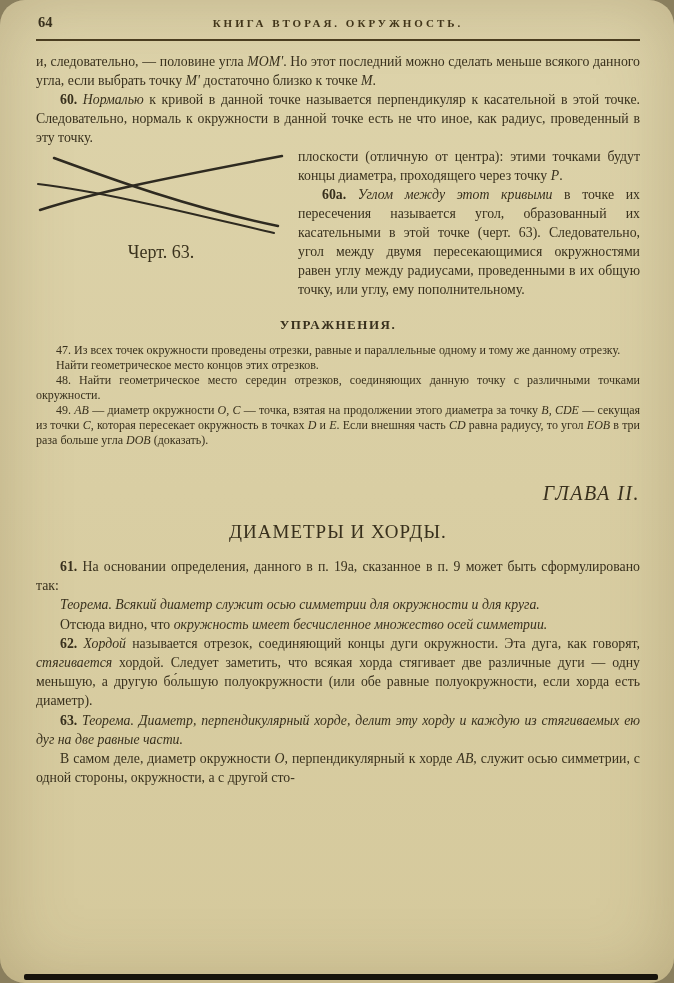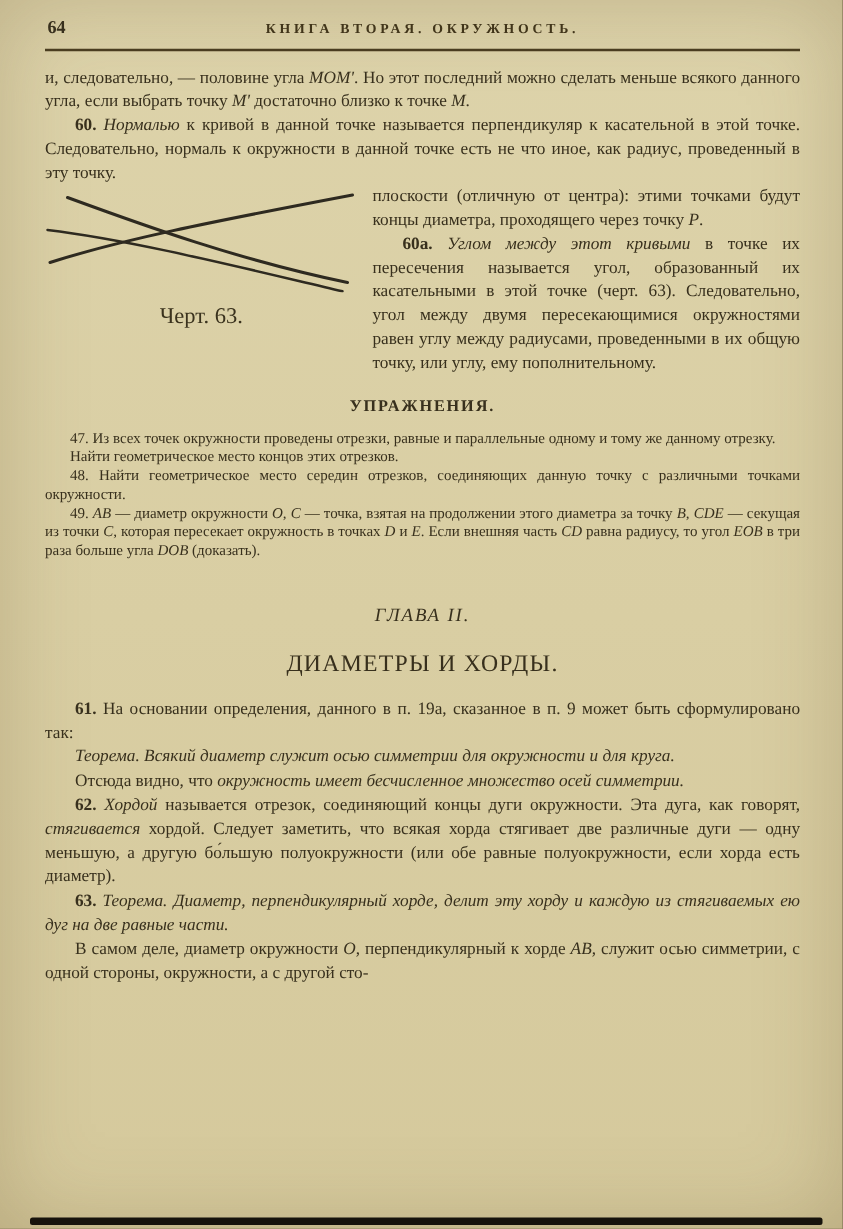--- a/index.html
+++ b/index.html
@@ -2,20 +2,21 @@
 <html lang="ru"><head>
 <meta charset="utf-8">
 <style>
   html,body{margin:0;padding:0;background:#8a7f5e;}
   .page{
     position:relative;width:674px;height:983px;margin:0 auto;overflow:hidden;
     background:linear-gradient(180deg,#ddd3aa 0%,#d9cea3 50%,#d5c99c 100%);
     box-shadow:inset 0 0 70px rgba(110,90,50,.28);
     font-family:"Liberation Serif","DejaVu Serif",serif;
     color:#38301d;
+    border-radius:25px;
   }
   .inner{padding:13px 34px 0 36px;}
   .header{position:relative;height:22px;}
   .pageno{position:absolute;left:2px;top:1px;font-weight:700;font-size:14.5px;}
   .htitle{text-align:center;font-size:11px;font-weight:700;letter-spacing:3px;color:#41351a;padding-top:4px;}
   .rule{border-bottom:2px solid #4a3d20;margin-top:4px;}
 
   .text{margin-top:11px;font-size:13.8px;line-height:19px;text-align:justify;}
   p{margin:0;}
   .ind{text-indent:24px;}
@@ -25,21 +26,21 @@
   .bi{font-weight:400;font-style:italic;}
 
   .figure{float:left;width:250px;margin:3px 12px 0 0;padding-bottom:22px;}
   .figure svg{display:block;width:100%;height:84px;}
   .figcap{text-align:center;font-size:18px;margin-top:9px;color:#3a321d;}
 
   .ex-head{clear:both;text-align:center;font-weight:700;font-size:13px;letter-spacing:1.5px;margin:16px 0 9px;}
   .ex{font-size:12px;line-height:15px;text-align:justify;margin:0;}
   .ex.ind{text-indent:20px;}
 
-  .ch-title{text-align:center;font-style:italic;font-weight:400;font-size:15px;letter-spacing:1.5px;margin:36px 0 0;}
+  .ch-title{text-align:right;font-style:italic;font-weight:400;font-size:20px;letter-spacing:1.5px;margin:36px 0 0;}
   .ch-sub{text-align:center;font-weight:400;font-size:19px;letter-spacing:1px;margin:19px 0 0;}
   .text2{margin-top:16px;font-size:13.8px;line-height:19.2px;text-align:justify;}
 
   .bottom-bar{position:absolute;left:24px;right:16px;bottom:3px;height:6px;background:#17130c;border-radius:2px;}
 </style>
 </head>
 <body>
 
 <div class="page">
   <div class="inner">

